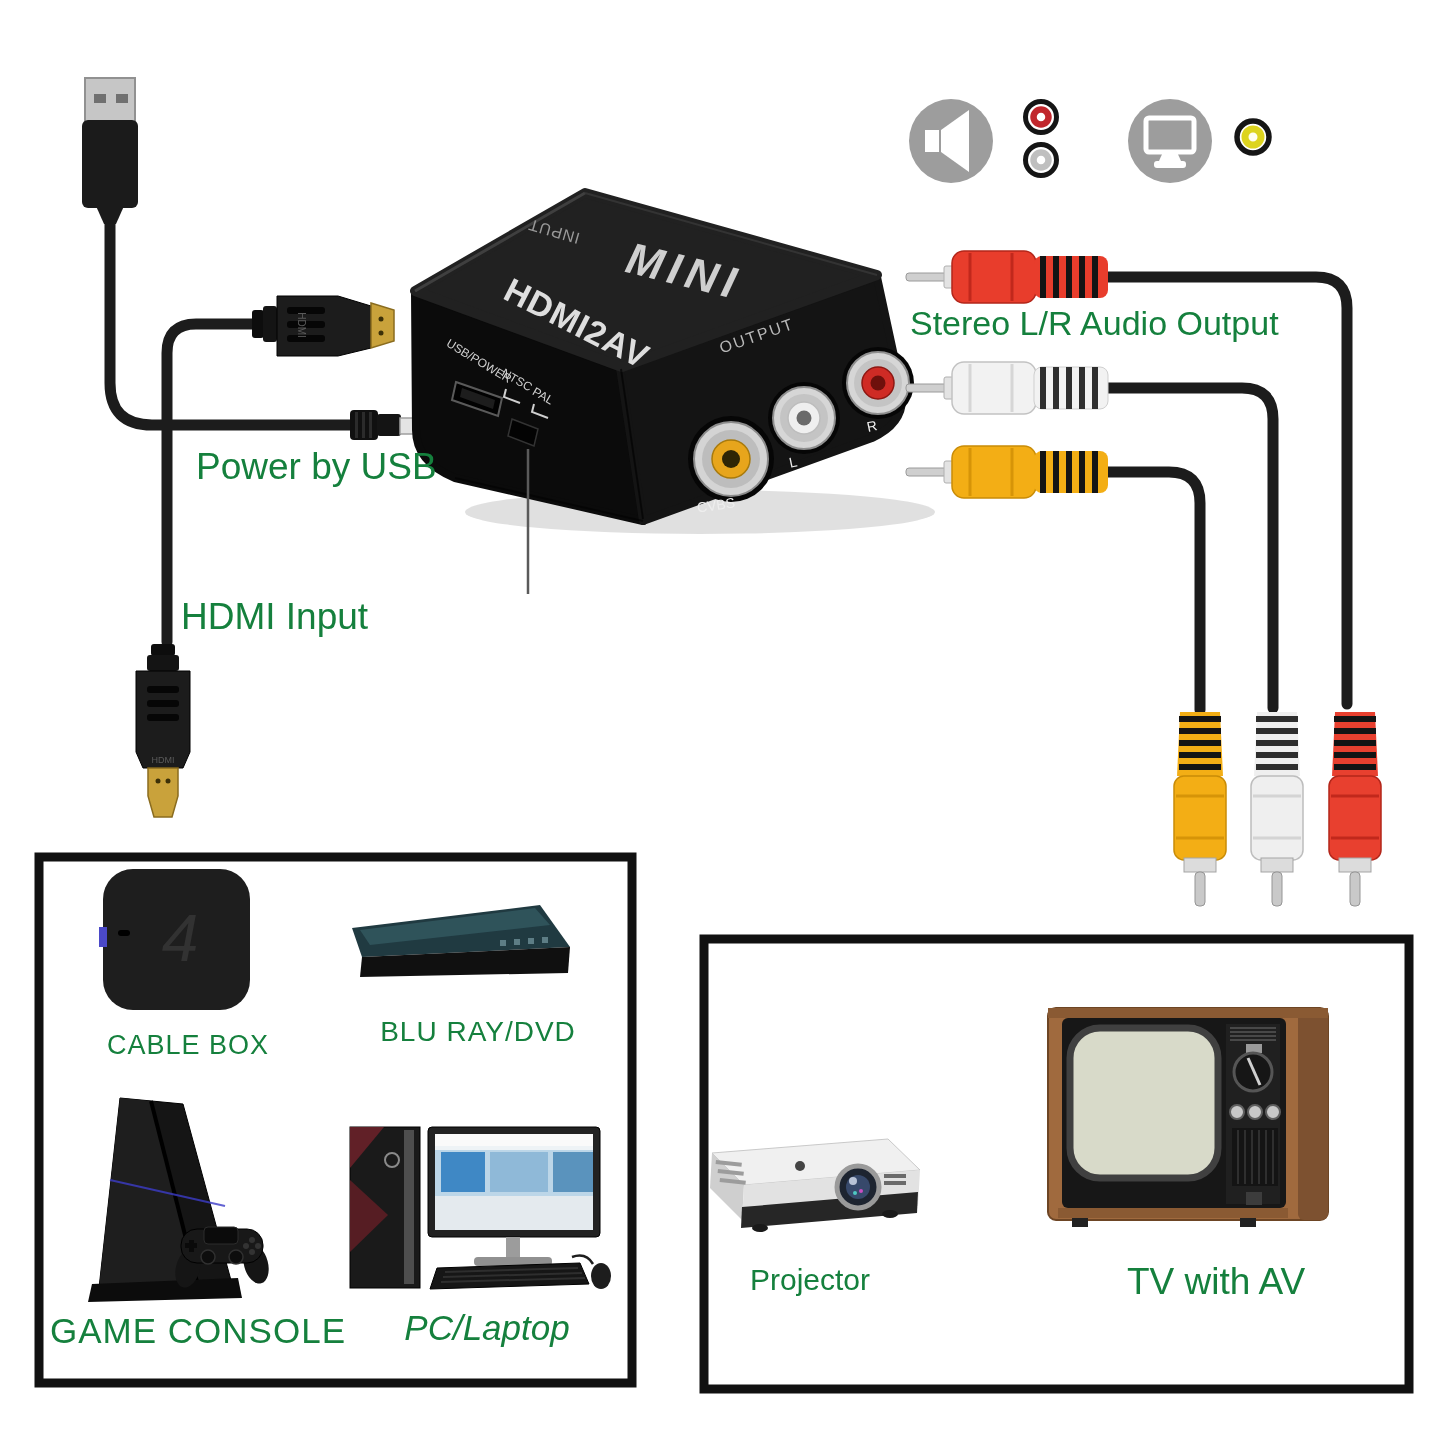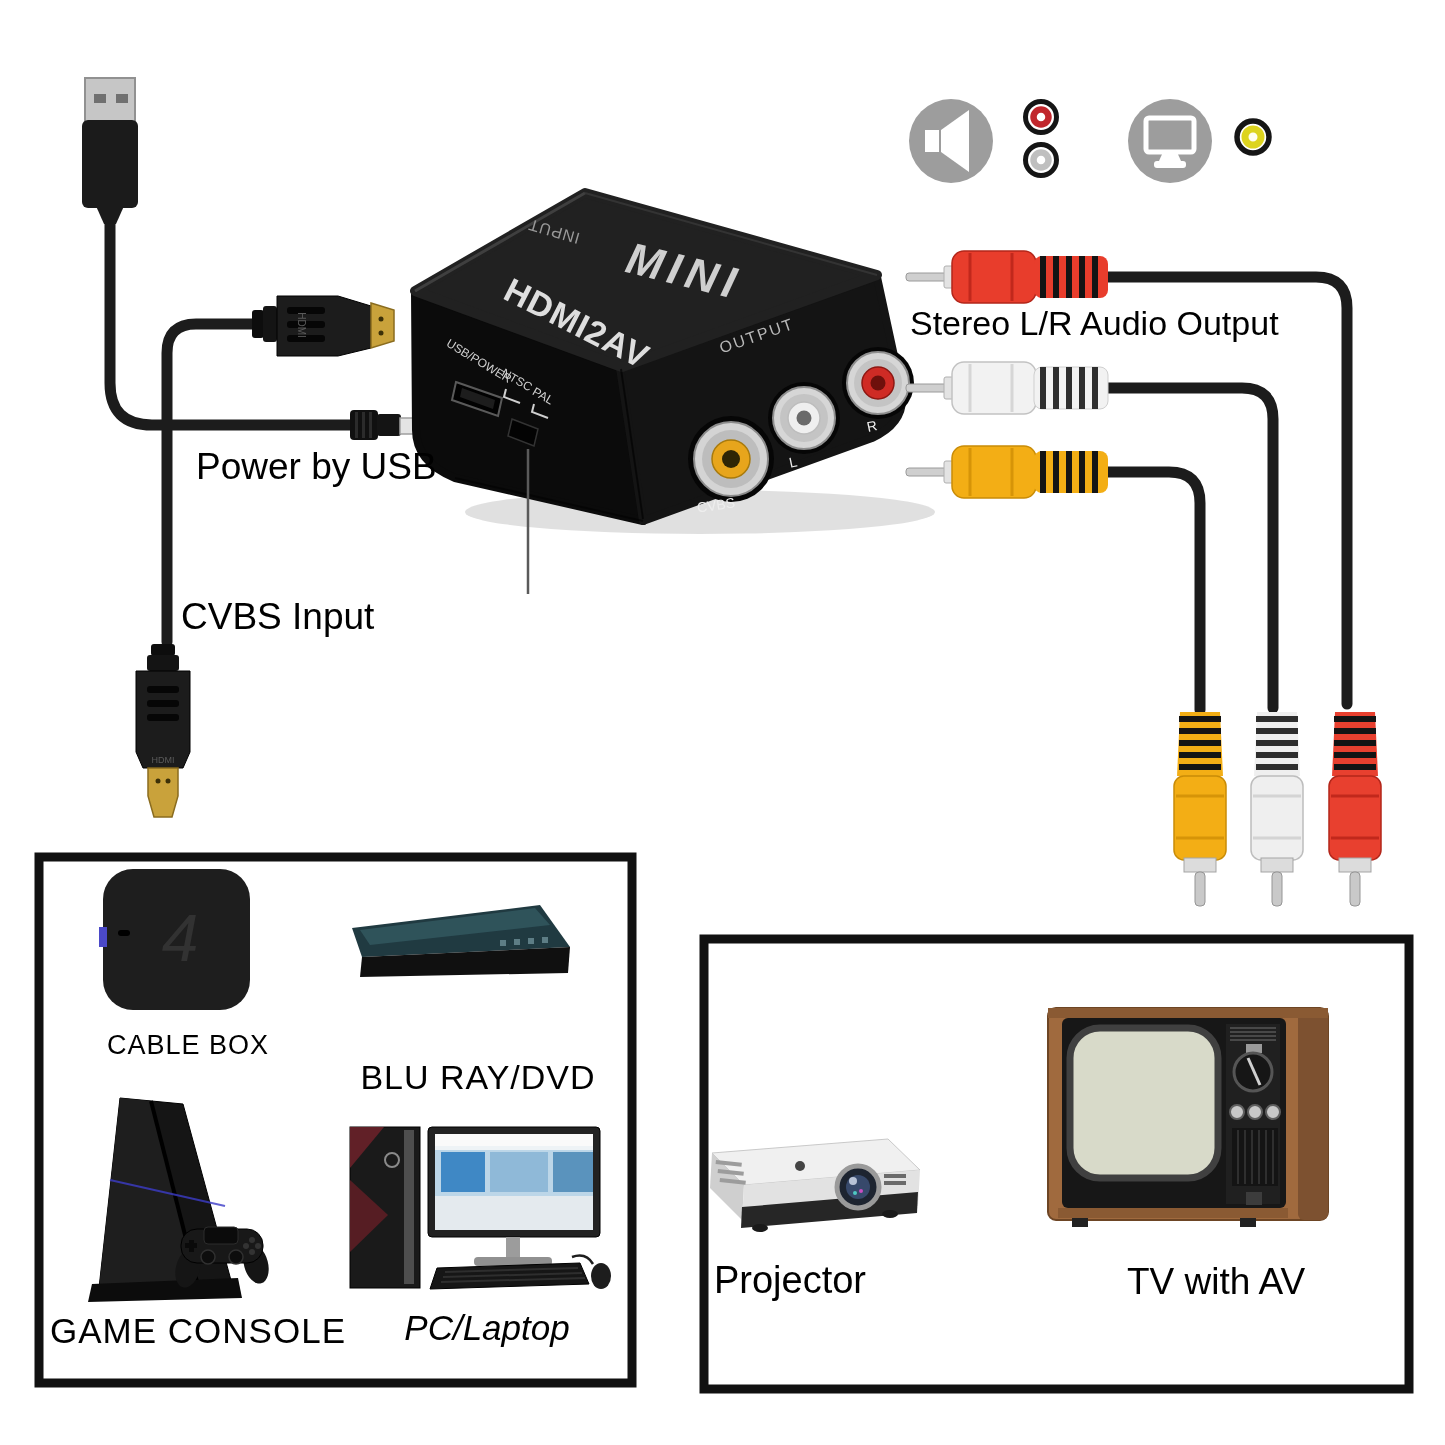--- a/index.html
+++ b/index.html
@@ -1,19 +1,19 @@
 <!DOCTYPE html>
 <html><head>
 <meta charset="utf-8">
 <style>
   html,body{margin:0;padding:0;background:#fff;}
   .stage{position:relative;width:1445px;height:1445px;background:#fff;overflow:hidden;
          font-family:"Liberation Sans",sans-serif;}
   .stage svg{position:absolute;left:0;top:0;}
-  .lbl{position:absolute;white-space:nowrap;color:#000000;line-height:1;}
+  .lbl{position:absolute;white-space:nowrap;color:#15803d;line-height:1;}
   .ctr{transform:translate(-50%,-50%);}
 </style>
 </head>
 <body>
 
 <div class="stage">
 
 <svg width="1445" height="1445" viewBox="0 0 1445 1445">
 
   <g fill="none" stroke="#1c1c1c" stroke-width="11" stroke-linecap="round">
@@ -325,38 +325,38 @@
       <rect x="1246" y="1192" width="16" height="13" fill="#3c3c3c"></rect>
       <rect x="1058" y="1208" width="230" height="10" fill="#8a5a33"></rect>
       <rect x="1072" y="1218" width="16" height="9" fill="#222"></rect>
       <rect x="1240" y="1218" width="16" height="9" fill="#222"></rect>
     </g>
   </g>
 </svg>
 
 <span class="lbl" style="left:910px;top:306px;font-size:34px;">Stereo L/R Audio Output</span>
 <span class="lbl" style="left:196px;top:448px;font-size:37px;">Power by USB</span>
-<span class="lbl" style="left:181px;top:598px;font-size:37px;">CVBS Input</span>
+<span class="lbl" style="left:181px;top:598px;font-size:37px;">HDMI Input</span>
 
 <span class="lbl ctr" style="left:554px;top:231px;font-size:16px;color:#999;letter-spacing:1px;transform:translate(-50%,-50%) rotate(196deg);">INPUT</span>
 <span class="lbl ctr" style="left:684px;top:271px;font-size:44px;font-weight:bold;font-style:italic;color:#cfcfcf;letter-spacing:6px;transform:translate(-50%,-50%) rotate(14deg);">MINI</span>
 <span class="lbl ctr" style="left:577px;top:323px;font-size:34px;font-weight:bold;color:#dedede;letter-spacing:1px;transform:translate(-50%,-50%) rotate(27deg);">HDMI2AV</span>
 <span class="lbl ctr" style="left:757px;top:336px;font-size:16px;color:#b8b8b8;letter-spacing:2px;transform:translate(-50%,-50%) rotate(-19deg);">OUTPUT</span>
 <span class="lbl ctr" style="left:479px;top:361px;font-size:12px;color:#d0d0d0;transform:translate(-50%,-50%) rotate(31deg);">USB/POWER</span>
 <span class="lbl ctr" style="left:517px;top:380px;font-size:12px;color:#d0d0d0;transform:translate(-50%,-50%) rotate(30deg);">NTSC</span>
 <span class="lbl ctr" style="left:543px;top:396px;font-size:12px;color:#d0d0d0;transform:translate(-50%,-50%) rotate(30deg);">PAL</span>
 <span class="lbl ctr" style="left:716px;top:505px;font-size:14px;color:#eee;transform:translate(-50%,-50%) rotate(-8deg);">CVBS</span>
 <span class="lbl ctr" style="left:793px;top:462px;font-size:14px;color:#eee;transform:translate(-50%,-50%) rotate(-12deg);">L</span>
 <span class="lbl ctr" style="left:872px;top:426px;font-size:14px;color:#eee;transform:translate(-50%,-50%) rotate(-12deg);">R</span>
 
 <span class="lbl ctr" style="left:301px;top:325px;font-size:10px;color:#5a5a5a;transform:translate(-50%,-50%) rotate(90deg);">HDMI</span>
 <span class="lbl ctr" style="left:163px;top:760px;font-size:9px;color:#5a5a5a;">HDMI</span>
 
 <span class="lbl ctr" style="left:180px;top:938px;font-size:66px;font-style:italic;color:#323232;">4</span>
 
 <span class="lbl ctr" style="left:188px;top:1045px;font-size:27px;letter-spacing:1px;">CABLE BOX</span>
-<span class="lbl ctr" style="left:478px;top:1077px;font-size:34px;letter-spacing:1px;">BLU RAY/DVD</span>
+<span class="lbl ctr" style="left:478px;top:1032px;font-size:28px;letter-spacing:1px;">BLU RAY/DVD</span>
 <span class="lbl ctr" style="left:198px;top:1330px;font-size:35px;letter-spacing:1px;">GAME CONSOLE</span>
 <span class="lbl ctr" style="left:487px;top:1327px;font-size:35px;font-style:italic;">PC/Laptop</span>
-<span class="lbl ctr" style="left:790px;top:1280px;font-size:38px;">Projector</span>
+<span class="lbl ctr" style="left:810px;top:1280px;font-size:30px;">Projector</span>
 <span class="lbl ctr" style="left:1216px;top:1281px;font-size:37px;text-align:right;">TV with AV</span>
 
 </div>
 
 </body></html>

